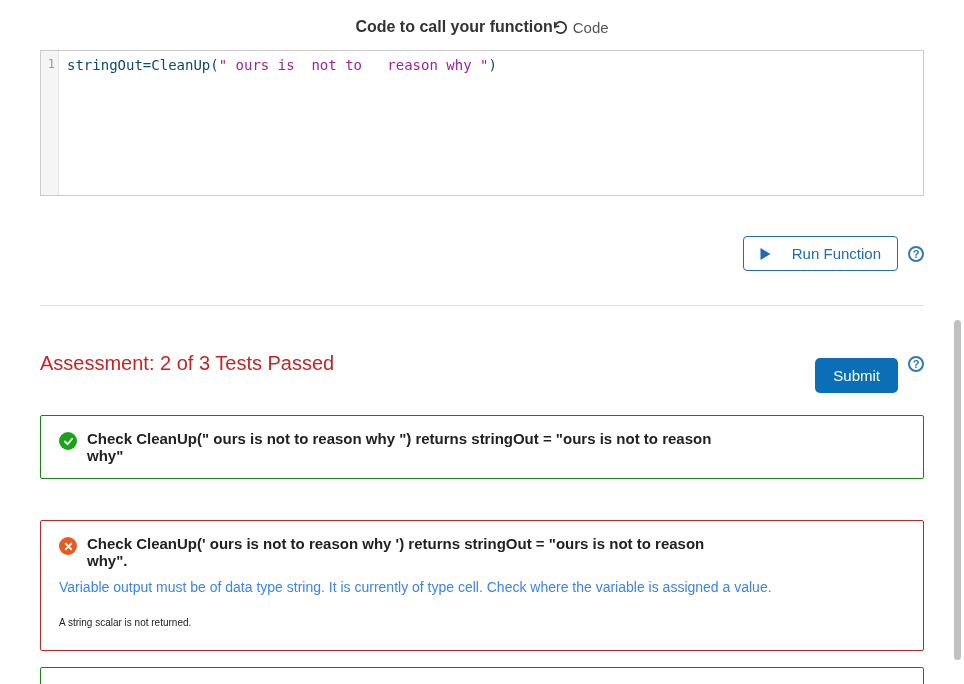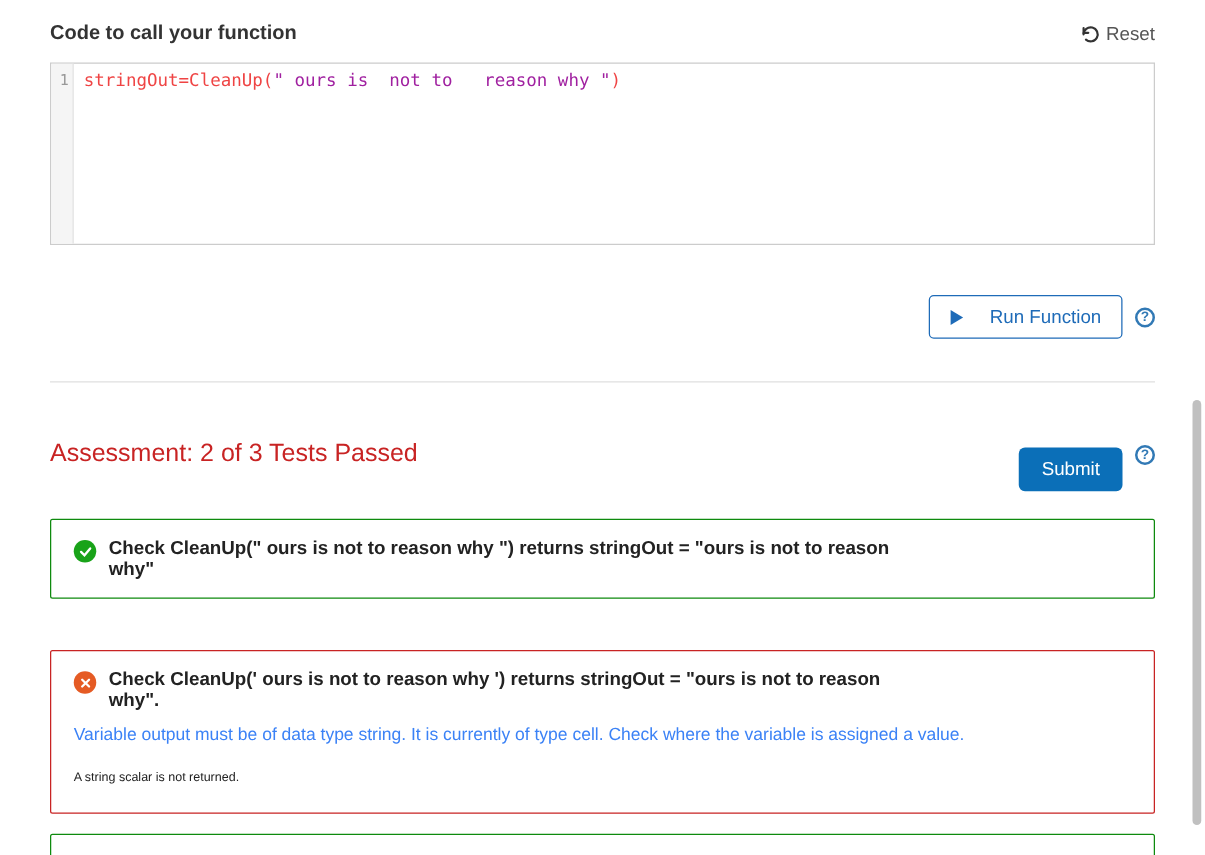--- a/index.html
+++ b/index.html
@@ -11,21 +11,21 @@
     width: 964px;
     height: 684px;
     overflow: hidden;
     position: relative;
   }
   .page {
     padding: 18px 40px 0 40px;
   }
   .section-header {
     display: flex;
-    justify-content: space-between;
+    justify-content: center;
     align-items: center;
     margin-bottom: 14px;
   }
   .section-title {
     font-size: 16px;
     font-weight: 700;
     color: #333;
   }
   .reset-link {
     font-size: 15px;
@@ -53,21 +53,21 @@
     padding: 6px 3px 0 0;
     font-size: 12px;
     user-select: none;
   }
   .code-area {
     flex: 1;
     padding: 6px 8px;
     white-space: pre;
     color: #111;
   }
-  .tok-fn { color: #ef4444; }
+  .tok-fn { color: #0c4a6e; }
   .tok-str { color: #a020a0; }
   .run-row {
     display: flex;
     justify-content: flex-end;
     align-items: center;
     gap: 10px;
     margin: 40px 0 0 0;
     padding-bottom: 34px;
     border-bottom: 1px solid #e0e0e0;
   }
@@ -171,21 +171,21 @@
 
   <div class="section-header">
     <div class="section-title">Code to call your function</div>
     <div class="reset-link">
       <span>
         <svg width="15" height="15" viewBox="0 0 24 24" fill="none" stroke="#333" stroke-width="2.8" stroke-linecap="round">
           <path d="M3 12a9 9 0 1 1 3 6.7"></path>
           <path d="M3 4v6h6"></path>
         </svg>
       </span>
-      <span>Reset</span>
+      <span>Code</span>
     </div>
   </div>
 
   <div class="code-editor">
     <div class="gutter">
       <div>1</div>
     </div>
     <div class="code-area"><span class="tok-fn">stringOut=CleanUp(</span><span class="tok-str">" ours is  not to   reason why "</span><span class="tok-fn">)</span></div>
   </div>
 

